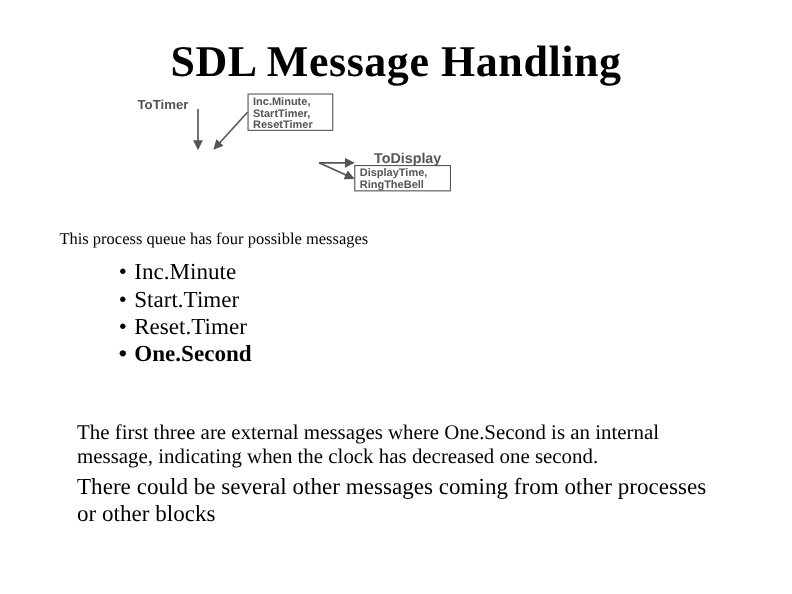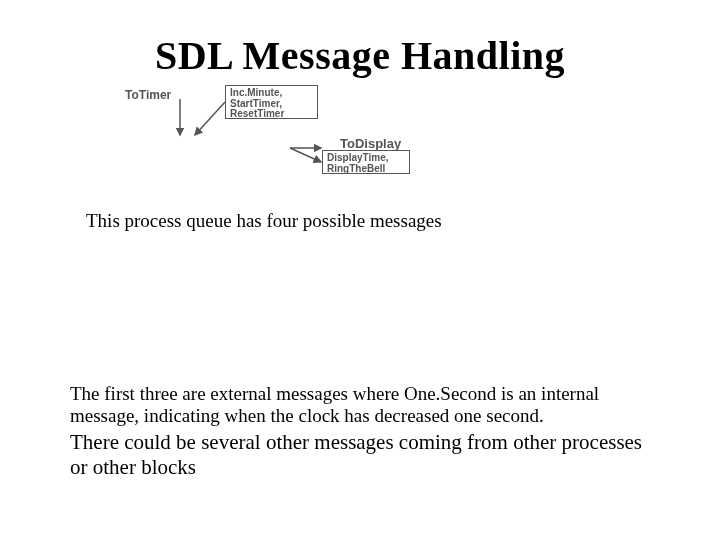--- a/index.html
+++ b/index.html
@@ -50,21 +50,21 @@
 
   .box-in, .proc-box {
     position: absolute;
     border: 1px solid #555;
     background: #fff;
     box-sizing: border-box;
   }
   .box-in {
     top: 0px;
     left: 100px;
-    width: 93px;
+    width: 78px;
     height: 34px;
   }
   .proc-box {
     top: 50px;
     left: 35px;
     width: 130px;
     height: 26px;
     border-radius: 13px / 13px;
     display: flex;
     align-items: center;
@@ -90,23 +90,23 @@
   svg.arrows {
     position: absolute;
     top: 0;
     left: 0;
     width: 310px;
     height: 95px;
   }
 
   .body-text {
     position: absolute;
-    left: 86px;
+    left: 54px;
     width: 580px;
-    font-size: 19px;
+    font-size: 15px;
     line-height: 1.18;
     font-family: Liberation Serif, serif;
   }
   .intro { top: 210px; }
   .bullets {
     position: absolute;
     top: 235px;
     left: 108px;
     font-size: 21px;
     line-height: 1.18;
@@ -160,17 +160,23 @@
       </defs>
       <line x1="55" y1="14" x2="55" y2="50" stroke="#555" stroke-width="1.5" marker-end="url(#arrowhead)"></line>
       <line x1="100" y1="17" x2="70" y2="50" stroke="#555" stroke-width="1.5" marker-end="url(#arrowhead)"></line>
       <line x1="165" y1="63" x2="196" y2="63" stroke="#555" stroke-width="1.5" marker-end="url(#arrowhead)"></line>
       <line x1="165" y1="63" x2="196" y2="77" stroke="#555" stroke-width="1.5" marker-end="url(#arrowhead)"></line>
     </svg>
   </div>
 
   <div class="body-text intro">This process queue has four possible messages</div>
 
+  <div class="bullets">
+    <div class="bullet-row"><span class="bullet-dot">•</span><span>Inc.Minute</span></div>
+    <div class="bullet-row"><span class="bullet-dot">•</span><span>Start.Timer</span></div>
+    <div class="bullet-row"><span class="bullet-dot">•</span><span>Reset.Timer</span></div>
+    <div class="bullet-row bold"><span class="bullet-dot">•</span><span>One.Second</span></div>
+  </div>
 
   <div class="para1">The first three are external messages where One.Second is an internal message, indicating when the clock has decreased one second.</div>
   <div class="para2">There could be several other messages coming from other processes or other blocks</div>
 
 </div>
 
 </body></html>

